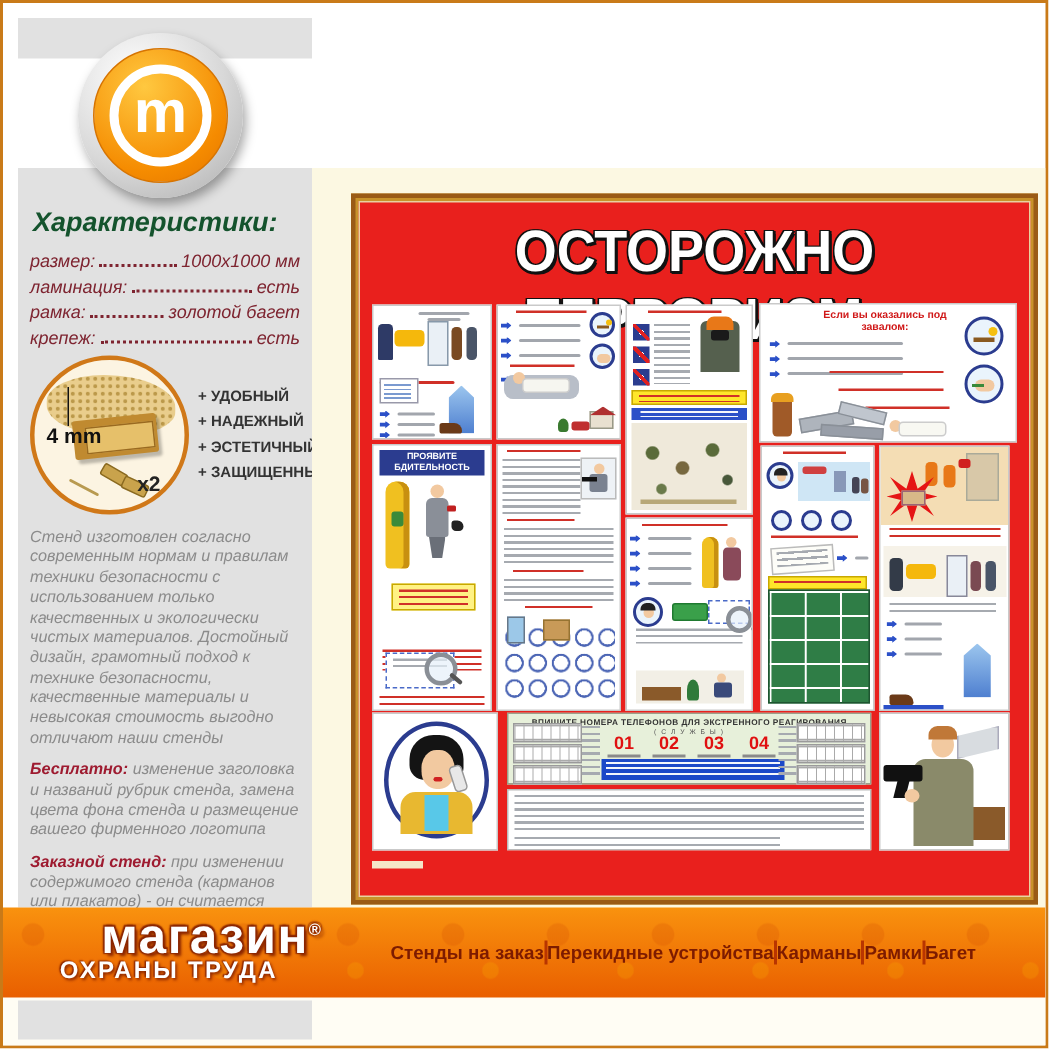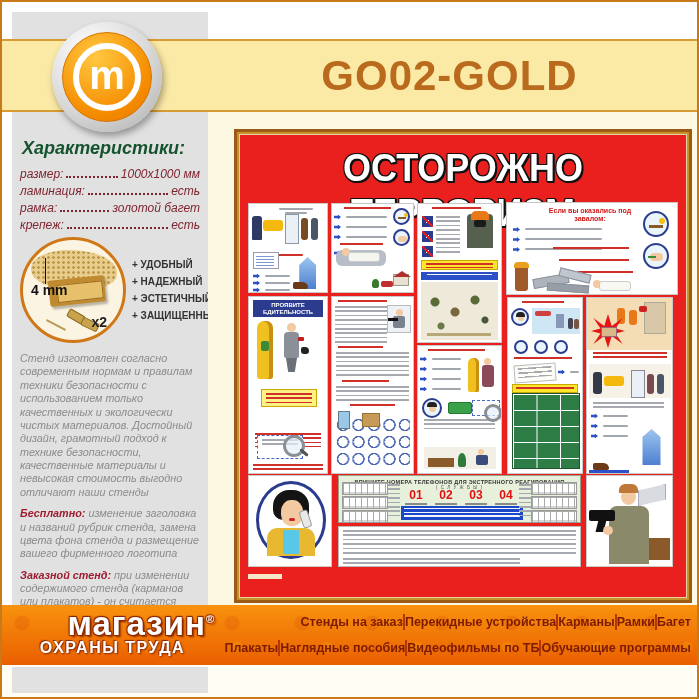--- a/index.html
+++ b/index.html
@@ -107,41 +107,38 @@
           linear-gradient(#F9920E,#E95F00);
         background-size:70px 60px,90px 60px,100% 100%;z-index:6;}
   .brand{position:absolute;left:8px;top:3px;width:205px;text-align:center;color:#fff;}
   .brand-top{font-size:33px;font-weight:800;line-height:.95;letter-spacing:1px;
         text-shadow:2px 2px 2px #8A2500,-1px -1px 1px #8A2500,1px -1px 1px #8A2500,-1px 1px 1px #8A2500;text-align:right;}
   .brand-top sup{font-size:11px;font-weight:bold;vertical-align:super;}
   .brand-bottom{font-size:16px;font-weight:800;letter-spacing:1.5px;
         text-shadow:1px 1px 2px #8A2500,-1px -1px 1px #8A2500;}
   .menu{position:absolute;left:218px;right:6px;top:0;height:100%;display:flex;flex-direction:column;
         justify-content:space-evenly;}
-  .menu-row{display:flex;justify-content:flex-end;align-items:center;color:#7D1B00;
+  .menu-row{display:flex;justify-content:center;align-items:center;color:#7D1B00;
         font-weight:bold;font-size:12.5px;white-space:nowrap;}
   .menu-row a{color:#7D1B00;text-decoration:none;cursor:pointer;}
   .sep{width:2px;height:16px;background:#B93500;}
   .below{position:absolute;left:0;top:663px;width:100%;height:32px;background:#FFFDF4;}
   .gray-bottom{position:absolute;left:10px;top:2px;width:196px;height:26px;background:#E1E1E1;}
   
   .slab{position:absolute;background:#AEB4BC;border:1px solid #8A9098;}
   .mag{position:absolute;width:16px;height:16px;border:3px solid #8A8F96;border-radius:50%;background:rgba(230,240,250,.7);}
   .mag::after{content:"";position:absolute;left:13px;top:13px;width:10px;height:3px;background:#555;transform:rotate(40deg);border-radius:2px;}
   .env{position:absolute;background:#fff;border:1px dashed #4A6AC8;}
 </style>
 </head>
 <body>
 
 <div class="page">
 
   <div class="gray-top"></div>
-  <div class="band">
-    <div class="code">GO02-GOLD</div>
-  </div>
   <div class="logo">
     <div class="logo-inner">
       <div class="logo-ring">
         <span class="logo-m">m</span>
       </div>
     </div>
   </div>
 
   <div class="sidebar">
     <div class="side-title">Характеристики:</div>
@@ -524,29 +521,20 @@
         <a>Стенды на заказ</a>
         <span class="sep"></span>
         <a>Перекидные устройства</a>
         <span class="sep"></span>
         <a>Карманы</a>
         <span class="sep"></span>
         <a>Рамки</a>
         <span class="sep"></span>
         <a>Багет</a>
       </div>
-      <div class="menu-row">
-        <a>Плакаты</a>
-        <span class="sep"></span>
-        <a>Наглядные пособия</a>
-        <span class="sep"></span>
-        <a>Видеофильмы по ТБ</a>
-        <span class="sep"></span>
-        <a>Обучающие программы</a>
-      </div>
     </nav>
   </div>
 
   <div class="below">
     <div class="gray-bottom"></div>
   </div>
 
 </div>
 
 </body></html>

